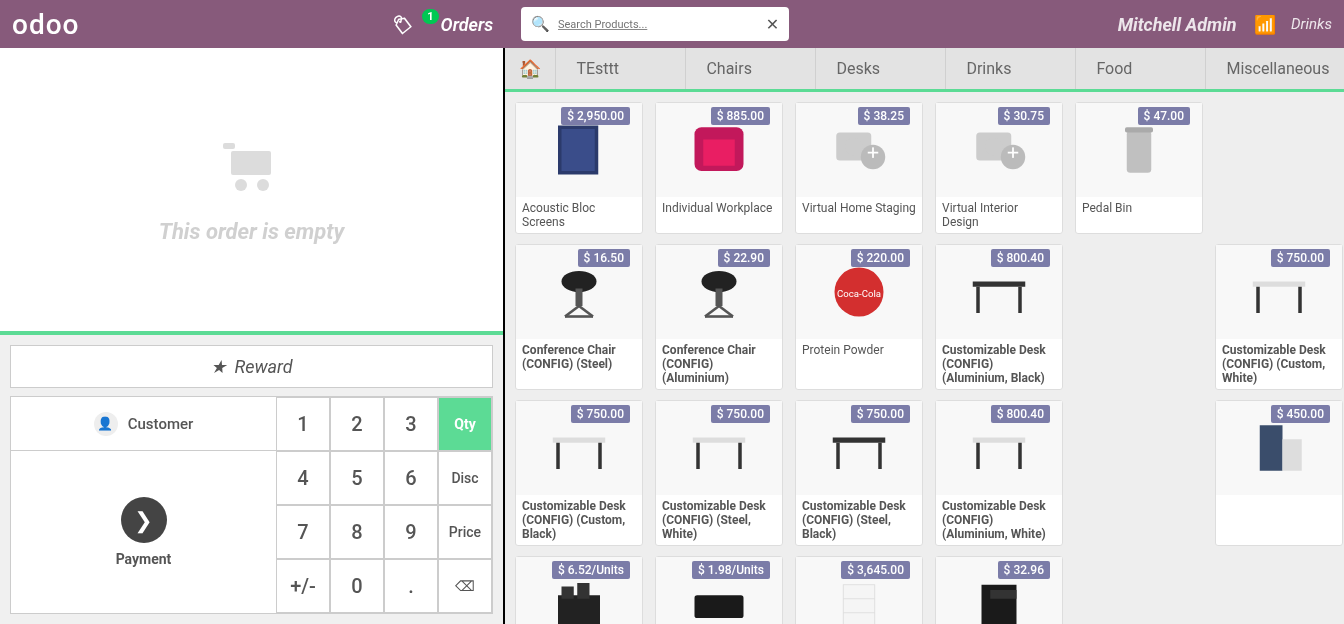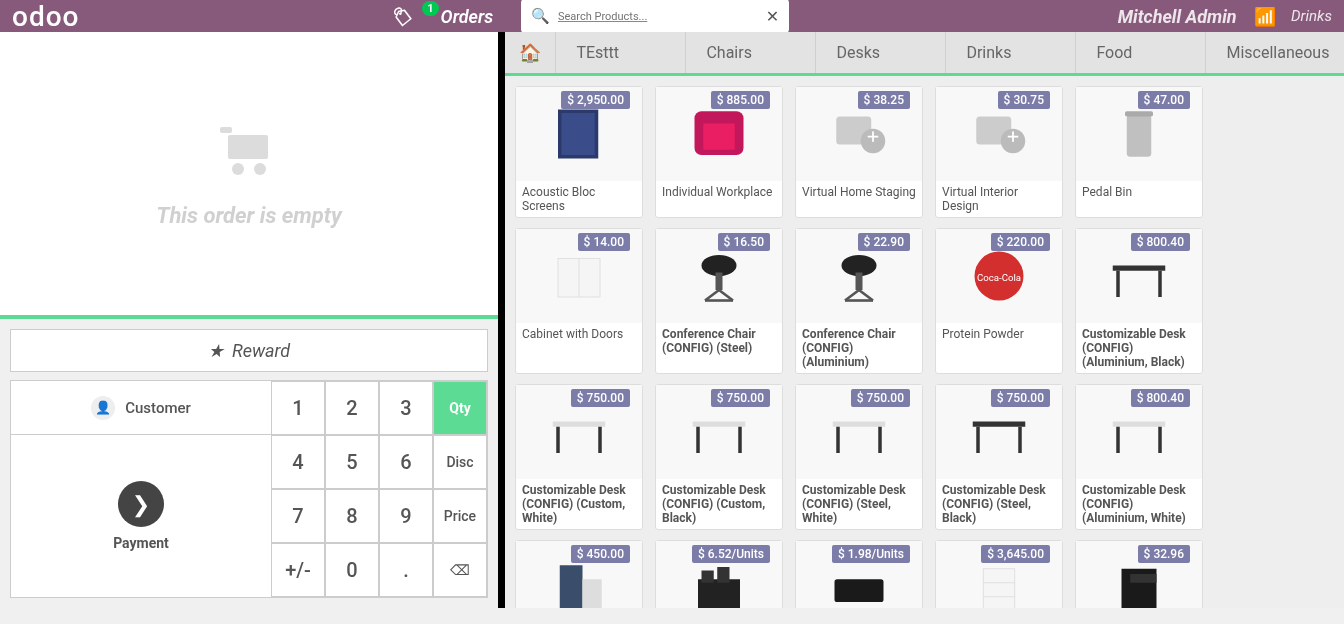--- a/index.html
+++ b/index.html
@@ -1,31 +1,31 @@
 <!DOCTYPE html>
 <html><head>
 <meta charset="utf-8">
 <style>
 * { box-sizing: border-box; margin: 0; padding: 0; font-family: -apple-system, BlinkMacSystemFont, "Segoe UI", Roboto, sans-serif; }
 body { width: 1344px; height: 624px; overflow: hidden; background: #f0f0f0; }
-.topbar { height: 32px; background: #875A7B; display: flex; align-items: center; padding: 0 12px; color: #fff; }
+.topbar { height: 48px; background: #875A7B; display: flex; align-items: center; padding: 0 12px; color: #fff; }
 .logo { font-size: 28px; font-weight: 500; letter-spacing: 1px; color: #fff; }
 .top-spacer { flex: 1; }
 .orders-btn { display: flex; align-items: center; gap: 6px; color: #fff; font-size: 18px; font-style: italic; font-weight: 600; margin-right: 28px; cursor: pointer; }
 .orders-badge { background: #00c853; color: #fff; font-size: 11px; font-style: normal; padding: 1px 5px; border-radius: 8px; font-weight: bold; position: relative; top: -8px; left: 4px; }
 .search-wrap { background: #fff; border-radius: 4px; display: flex; align-items: center; padding: 4px 10px; width: 268px; height: 34px; }
 .search-icon { color: #555; font-size: 15px; margin-right: 8px; }
 .search-input { border: none; outline: none; font-size: 11px; flex: 1; color: #888; font-style: normal; text-decoration: underline; }
 .search-clear { color: #555; font-size: 16px; cursor: pointer; }
 .user-name { font-style: italic; font-weight: 700; font-size: 18px; color: rgba(255,255,255,0.85); margin-left: auto; margin-right: 18px; }
 .wifi-icon { color: #00c853; font-size: 18px; margin-right: 14px; }
 .close-btn { color: rgba(255,255,255,0.85); font-size: 15px; font-style: italic; }
 
 .main { display: flex; height: 576px; }
-.left { width: 505px; background: #fff; display: flex; flex-direction: column; border-right: 7px solid #000000; }
+.left { width: 505px; background: #fff; display: flex; flex-direction: column; border-right: 2px solid #000000; }
 .empty-order { flex: 1; display: flex; flex-direction: column; align-items: center; justify-content: center; color: #d0d0d0; }
 .cart-icon { font-size: 64px; margin-bottom: 8px; }
 .empty-text { font-size: 22px; font-weight: 700; font-style: italic; }
 
 .bottom-divider { height: 4px; background: #5cdb95; width: 100%; }
 .actions { background: #f0f0f0; padding: 10px; display: flex; flex-direction: column; gap: 0; }
 .reward-btn { background: #fff; border: 1px solid #ccc; padding: 10px; text-align: center; font-size: 18px; font-style: italic; color: #555; cursor: pointer; display: flex; align-items: center; justify-content: center; gap: 8px; }
 .pad-area { display: flex; margin-top: 8px; background: #fff; border: 1px solid #ccc; }
 .pad-left { width: 270px; display: flex; flex-direction: column; }
 .customer-row { display: flex; align-items: center; justify-content: center; gap: 10px; height: 54px; border-bottom: 1px solid #ccc; cursor: pointer; font-size: 15px; color: #555; font-weight: 500; }
@@ -189,30 +189,20 @@
           <div class="product-img">
             <svg viewBox="0 0 80 80">
               <rect x="26" y="18" width="28" height="48" rx="4" fill="#c0c0c0"></rect>
               <rect x="24" y="14" width="32" height="6" rx="2" fill="#aaa"></rect>
             </svg>
             <div class="price-tag">$ 47.00</div>
           </div>
           <div class="product-name">Pedal Bin</div>
         </div>
         <div></div>
-        <div class="product">
-          <div class="product-img">
-            <svg viewBox="0 0 80 80">
-              <rect x="16" y="20" width="48" height="44" fill="#f5f5f5" stroke="#ddd"></rect>
-              <line x1="40" y1="20" x2="40" y2="64" stroke="#ddd"></line>
-            </svg>
-            <div class="price-tag">$ 14.00</div>
-          </div>
-          <div class="product-name">Cabinet with Doors</div>
-        </div>
         <div class="product tall">
           <div class="product-img">
             <svg viewBox="0 0 80 80">
               <ellipse cx="40" cy="28" rx="20" ry="12" fill="#222"></ellipse>
               <rect x="36" y="36" width="8" height="20" fill="#555"></rect>
               <line x1="24" y1="68" x2="56" y2="68" stroke="#555" stroke-width="3"></line>
               <line x1="40" y1="56" x2="24" y2="68" stroke="#555" stroke-width="3"></line>
               <line x1="40" y1="56" x2="56" y2="68" stroke="#555" stroke-width="3"></line>
             </svg>
             <div class="price-tag">$ 16.50</div>

